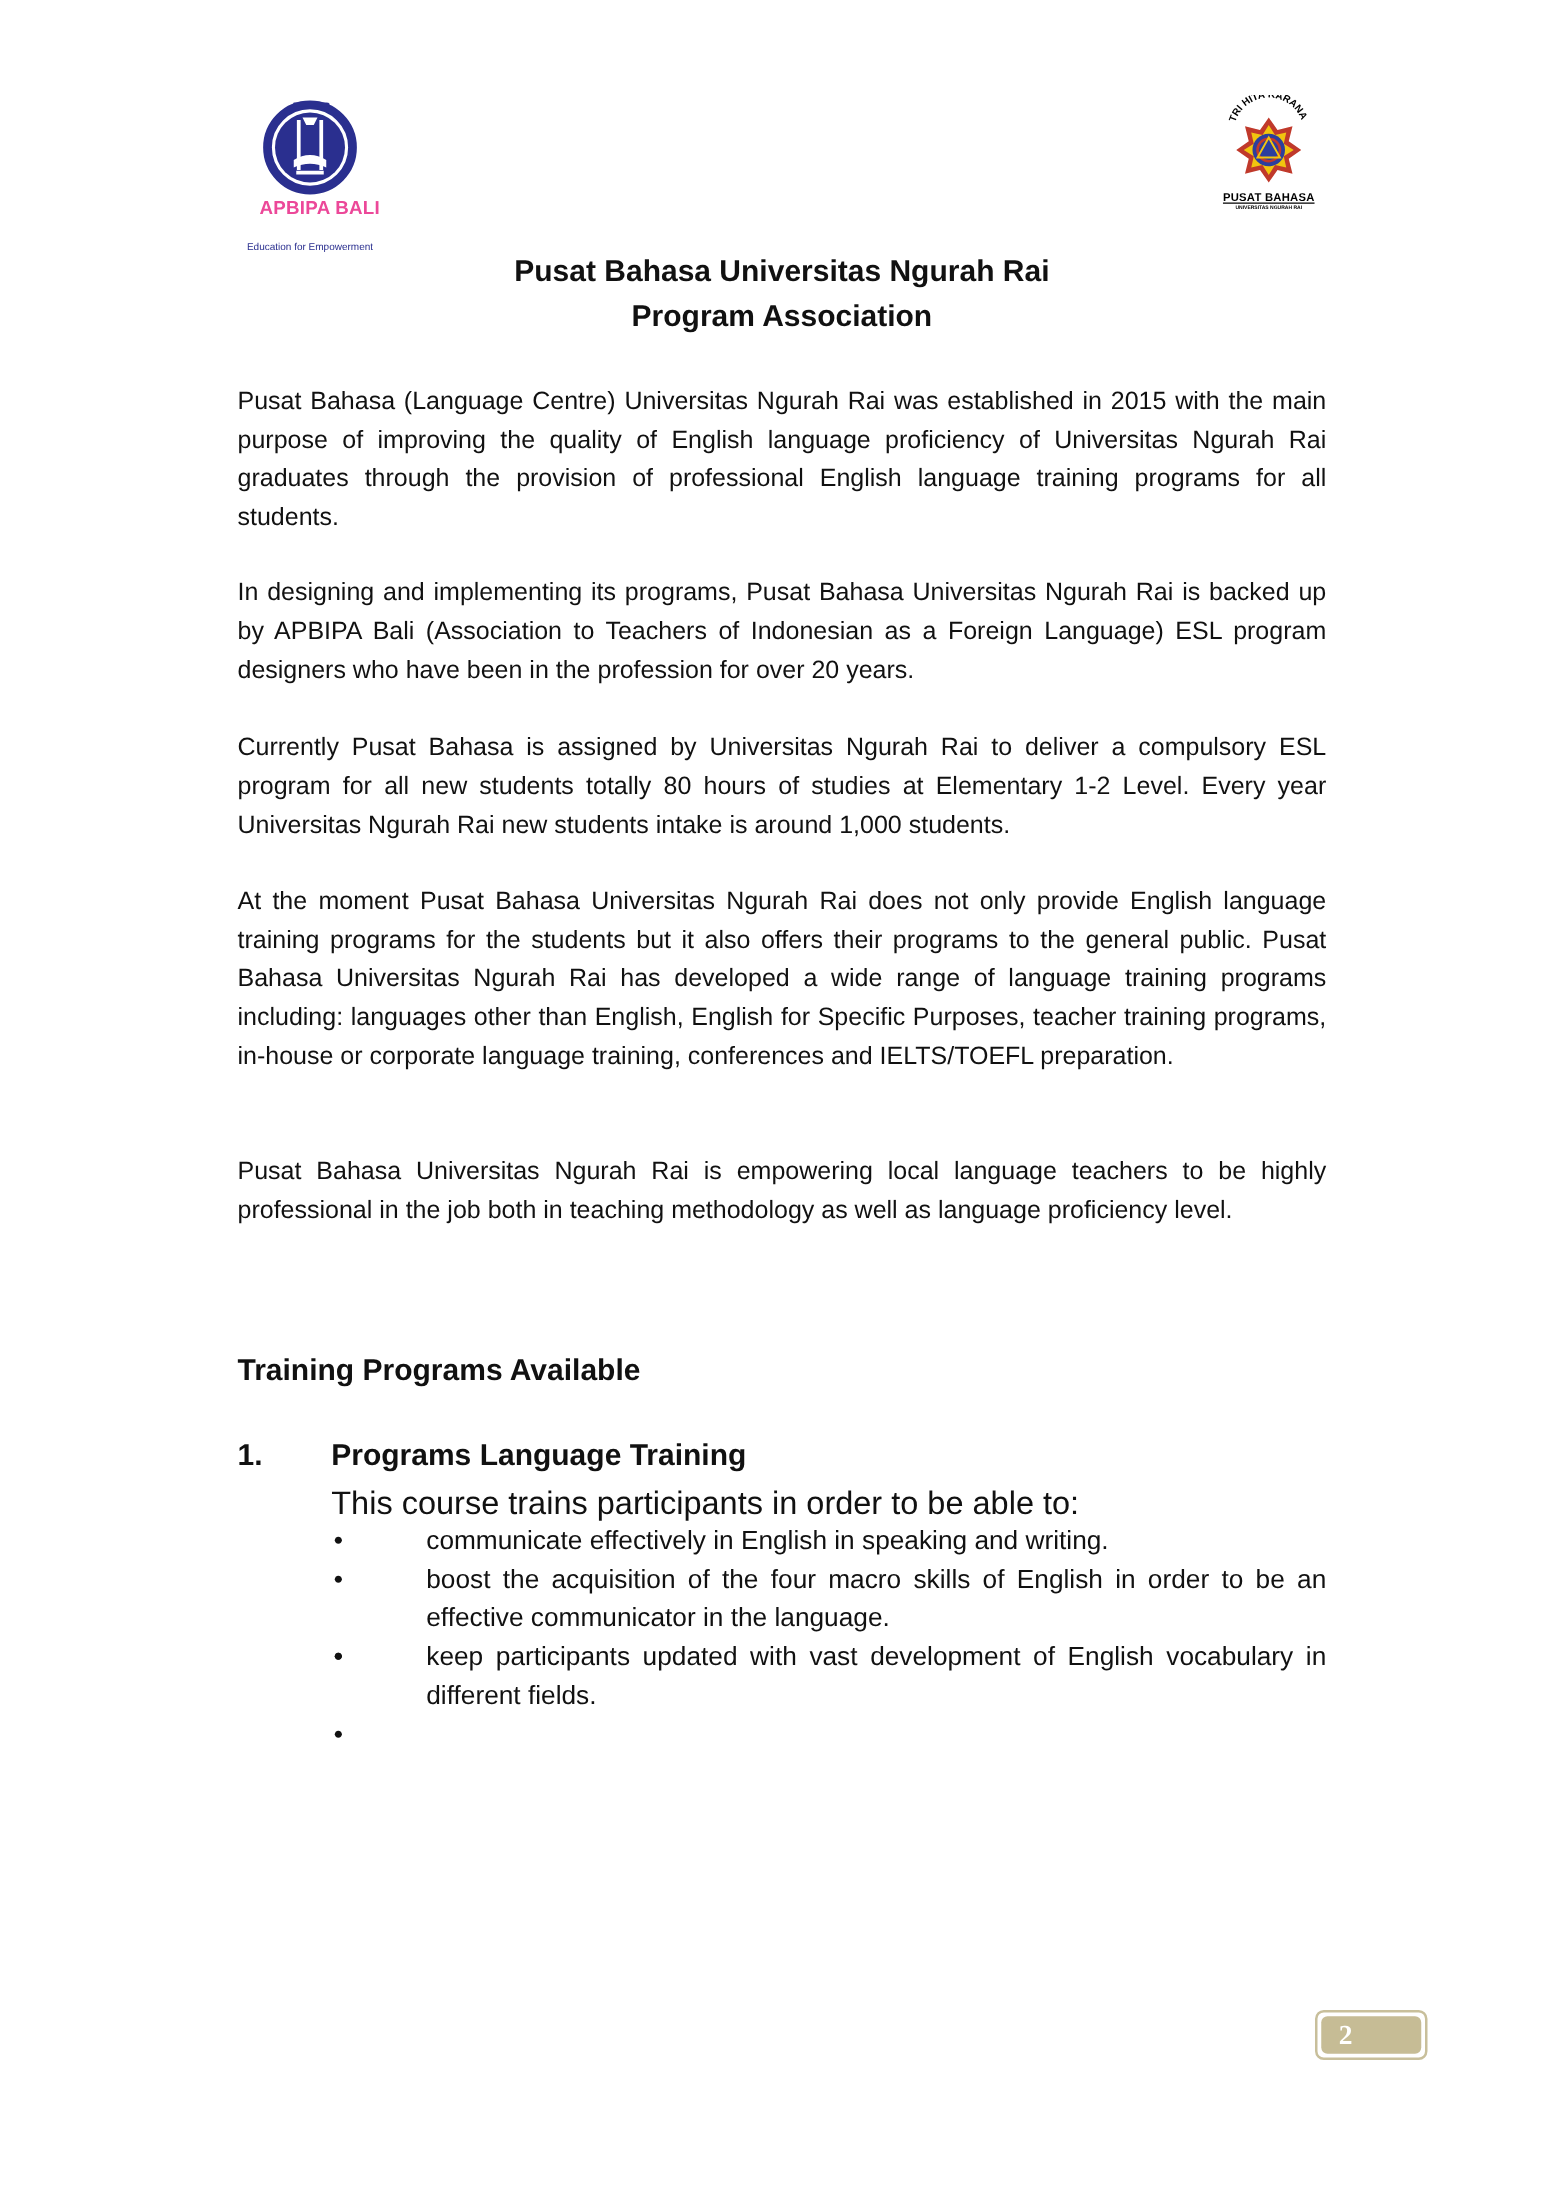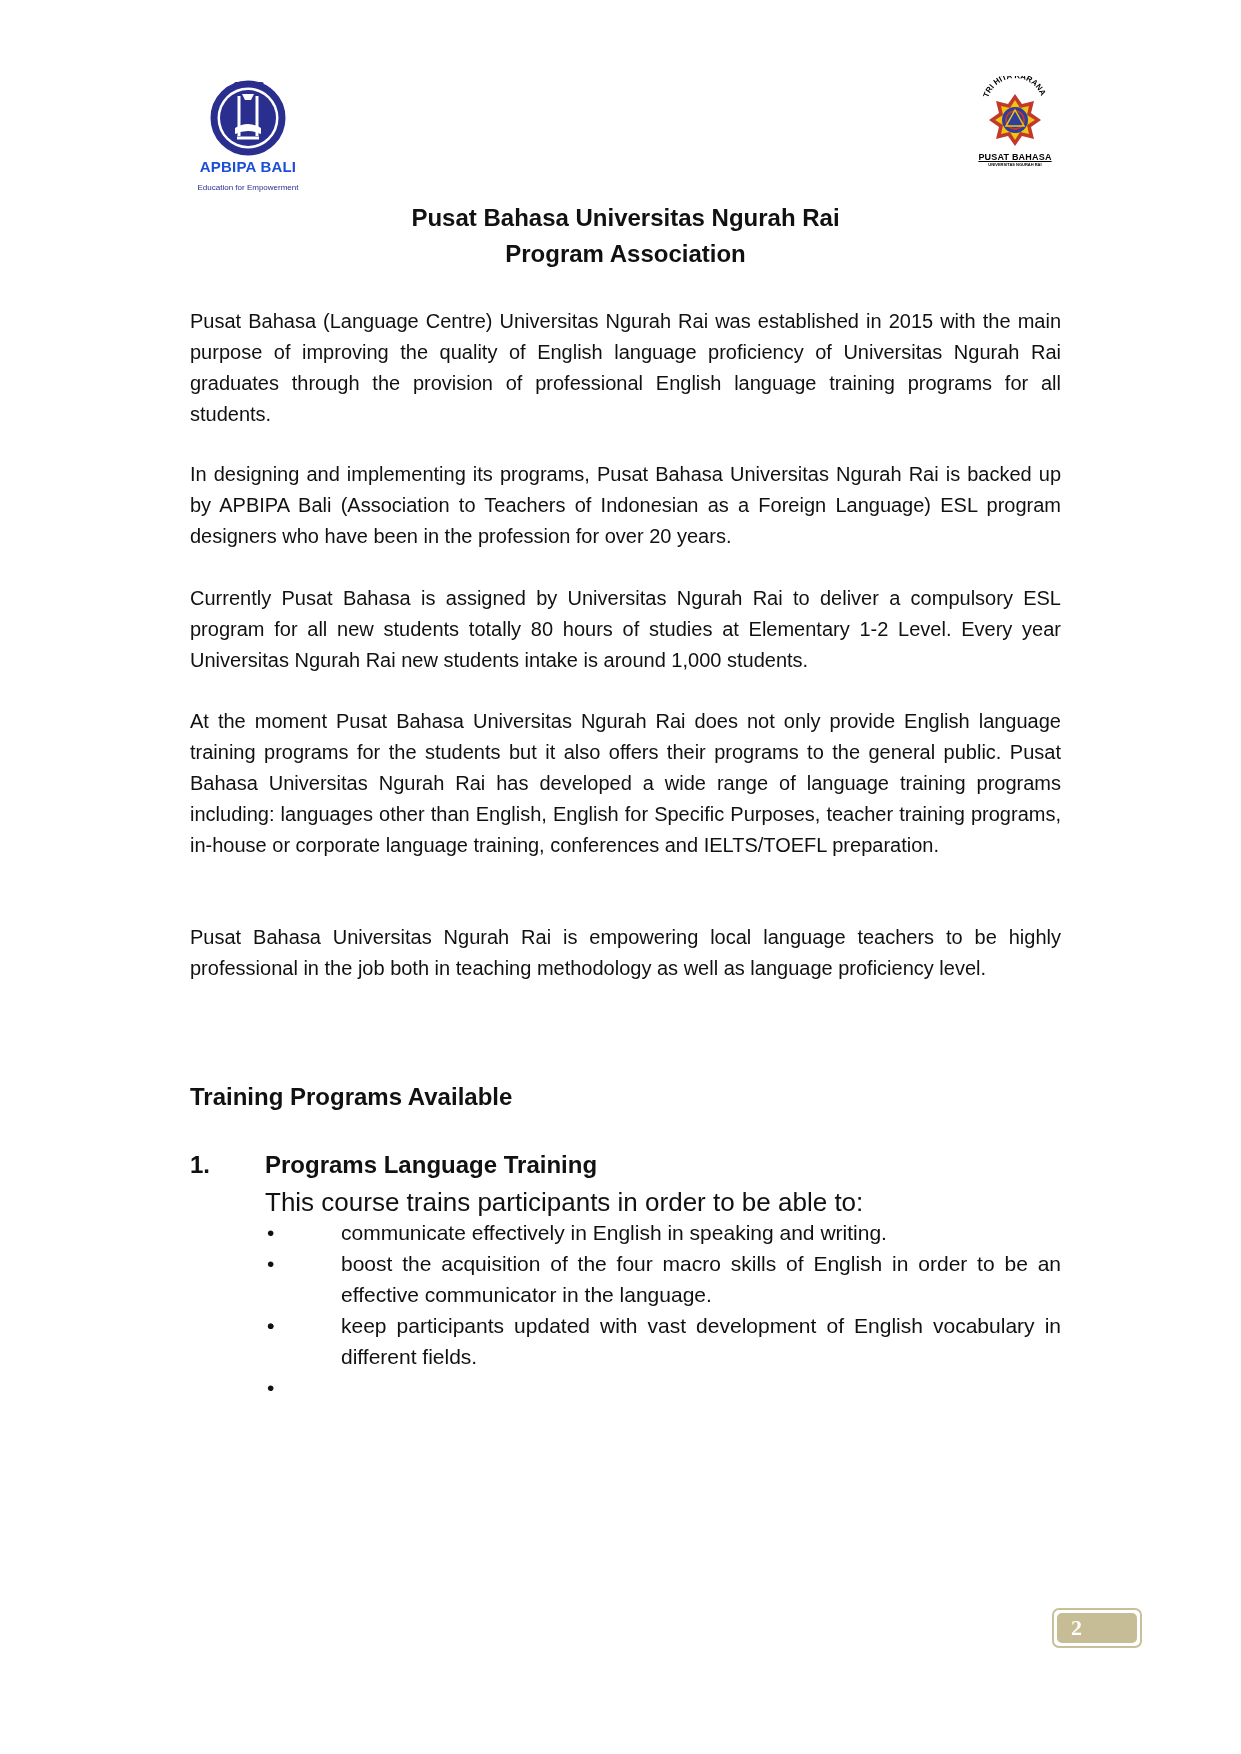--- a/index.html
+++ b/index.html
@@ -1,22 +1,22 @@
 <!DOCTYPE html>
 <html><head>
 <meta charset="utf-8">
 <style>
   html, body { margin: 0; padding: 0; background: #ffffff; }
   body { width: 1241px; height: 1754px; position: relative; overflow: hidden;
          font-family: "Liberation Sans", sans-serif; color: #111; }
   .abs { position: absolute; }
   .logo-left { left: 192px; top: 76px; width: 112px; text-align: center; }
   .logo-left svg { display: block; margin: 0 auto; }
-  .logo-left .name { font-size: 15px; font-weight: bold; color: #1d4ed8; letter-spacing: 0.2px; margin-top: 2px; }
-  .logo-left .tag { font-size: 8px; color: #2a2f8f; margin-top: 8px; }
+  .logo-left .name { font-size: 15px; font-weight: bold; color: #ec4899; letter-spacing: 0.2px; margin-top: 2px; text-align: right; }
+  .logo-left .tag { font-size: 8px; color: #2a2f8f; margin-top: 18px; }
   .logo-right { left: 968px; top: 76px; width: 94px; text-align: center; }
   .logo-right .name { font-size: 9px; font-weight: bold; color: #000; letter-spacing: 0.2px; text-decoration: underline; }
   .logo-right .sub { font-size: 4px; font-weight: bold; color: #000; }
   .title { left: 190px; width: 871px; top: 200px; text-align: center;
            font-weight: bold; font-size: 24px; line-height: 36px; }
   .para { left: 190px; width: 871px; font-size: 20px; line-height: 31px;
           text-align: justify; text-align-last: left; }
   .h2 { left: 190px; font-size: 24px; font-weight: bold; }
   .h3num { left: 190px; font-size: 24px; font-weight: bold; }
   .h3 { left: 265px; font-size: 24px; font-weight: bold; }

